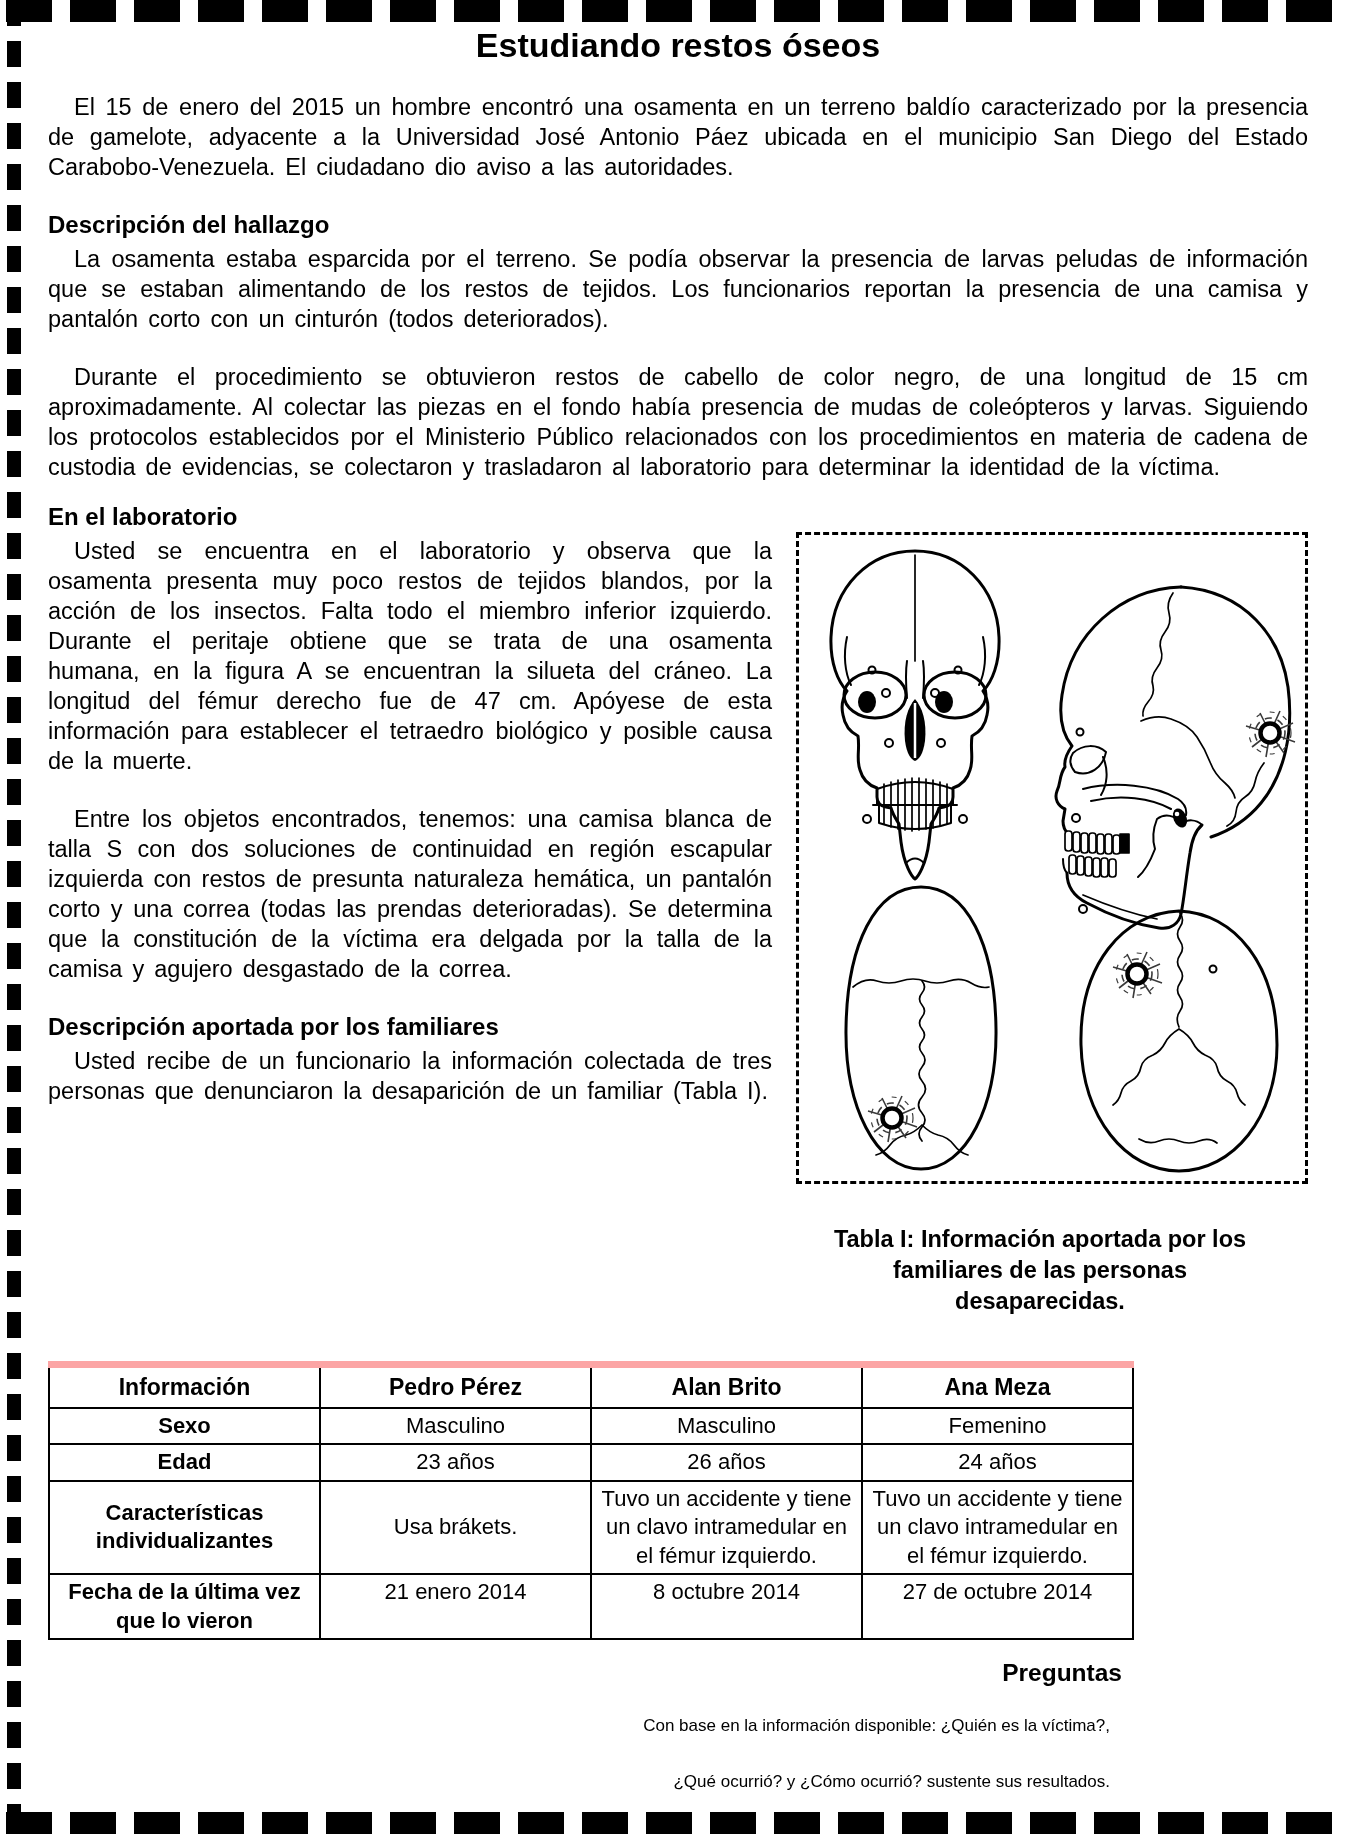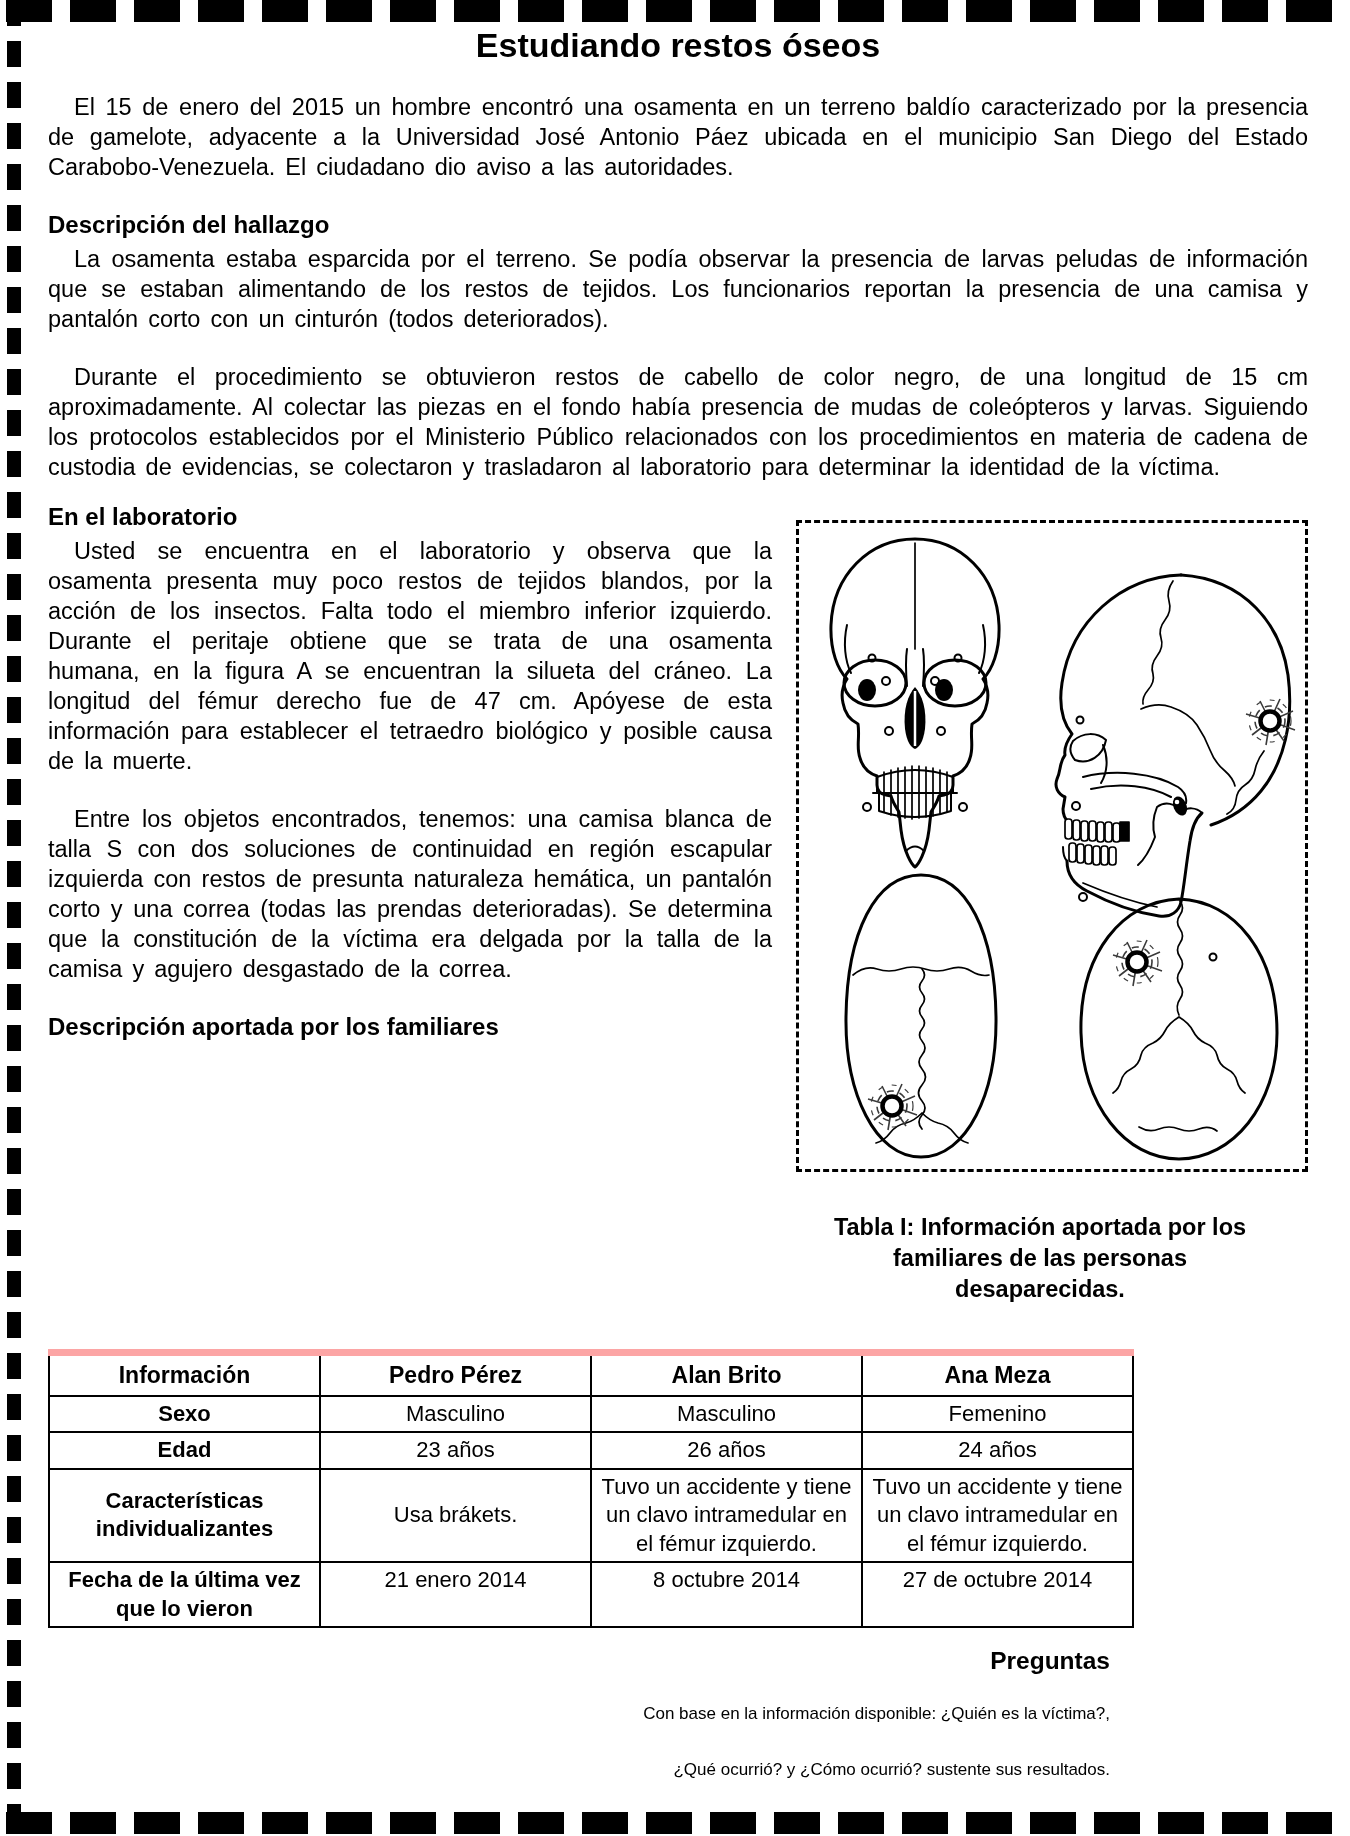--- a/index.html
+++ b/index.html
@@ -14,39 +14,39 @@
   .frame-left{top:0;bottom:0;left:7px;width:14px;
     background:repeating-linear-gradient(180deg,#000 0 26px,transparent 26px 41px);}
   .frame-right{top:0;bottom:0;right:7px;width:14px;
     background:repeating-linear-gradient(180deg,#000 0 26px,transparent 26px 41px);}
 
   .content{position:absolute;left:48px;top:24px;width:1260px;}
 
   .title{font-size:34px;line-height:42px;font-weight:bold;text-align:center;margin:0 0 26px 0;}
   p.body{font-size:23.5px;line-height:30px;text-align:justify;text-indent:26px;
          word-spacing:3.5px;margin:0 0 28px 0;}
-  p.tight{margin-bottom:8px;}
+  p.tight{margin-bottom:20px;}
   h2.sec{font-size:24px;line-height:30px;margin:20px 0 4px 0;}
 
   .figure-float{float:right;width:512px;margin:30px 0 0 24px;}
   .figure-box{position:relative;width:512px;height:652px;border:3px dashed #000;box-sizing:border-box;}
   .figure-box svg{position:absolute;}
   .figure-caption{margin-top:40px;font-size:23.5px;font-weight:bold;line-height:31px;
                   text-align:center;padding:0 34px 0 10px;}
 
   .tablewrap{clear:both;padding-top:44px;}
   table.info{border-collapse:collapse;width:1086px;table-layout:fixed;border-top:7px solid #fca5a5;}
   table.info th, table.info td{border:2px solid #000;text-align:center;font-size:22px;
     line-height:28.5px;padding:3px 6px;vertical-align:middle;overflow:hidden;}
   table.info thead th{font-size:23px;padding:5px 4px;}
   td.lbl{font-weight:bold;font-size:23px;}
   tr.vtop td{vertical-align:top;}
 
   .preguntas{margin:16px 182px 0 0;text-align:right;}
-  .preguntas .ph{font-weight:bold;font-size:24.5px;line-height:34px;margin:0 16px 4px 0;}
+  .preguntas .ph{font-weight:bold;font-size:24.5px;line-height:34px;margin:0 4px 4px 0;}
   .preguntas .pl{font-size:17px;line-height:40px;margin:16px;}
 
   svg .ln{fill:none;stroke:#000;stroke-width:3;stroke-linecap:round;stroke-linejoin:round;}
   svg .ln2{fill:none;stroke:#000;stroke-width:2;stroke-linecap:round;stroke-linejoin:round;}
   svg .sut{fill:none;stroke:#000;stroke-width:1.7;stroke-linecap:round;stroke-linejoin:round;}
   svg .blk{fill:#000;stroke:none;}
 </style>
 </head>
 <body>
 
@@ -167,20 +167,21 @@
       </div>
 
       <div class="figure-caption">Tabla I: Información aportada por los familiares de las personas desaparecidas.</div>
     </div>
 
     <h2 class="sec">En el laboratorio</h2>
     <p class="body">Usted se encuentra en el laboratorio y observa que la osamenta presenta muy poco restos de tejidos blandos, por la acción de los insectos. Falta todo el miembro inferior izquierdo. Durante el peritaje obtiene que se trata de una osamenta humana, en la figura A se encuentran la silueta del cráneo. La longitud del fémur derecho fue de 47 cm. Apóyese de esta información para establecer el tetraedro biológico y posible causa de la muerte.</p>
     <p class="body">Entre los objetos encontrados, tenemos: una camisa blanca de talla S con dos soluciones de continuidad en región escapular izquierda con restos de presunta naturaleza hemática, un pantalón corto y una correa (todas las prendas deterioradas). Se determina que la constitución de la víctima era delgada por la talla de la camisa y agujero desgastado de la correa.</p>
 
     <h2 class="sec">Descripción aportada por los familiares</h2>
+    <p class="body">Usted recibe de un funcionario la información colectada de tres personas que denunciaron la desaparición de un familiar (Tabla I).</p>
 
     <div class="tablewrap">
       <table class="info">
         <thead>
           <tr>
             <th>Información</th>
             <th>Pedro Pérez</th>
             <th>Alan Brito</th>
             <th>Ana Meza</th>
           </tr>

